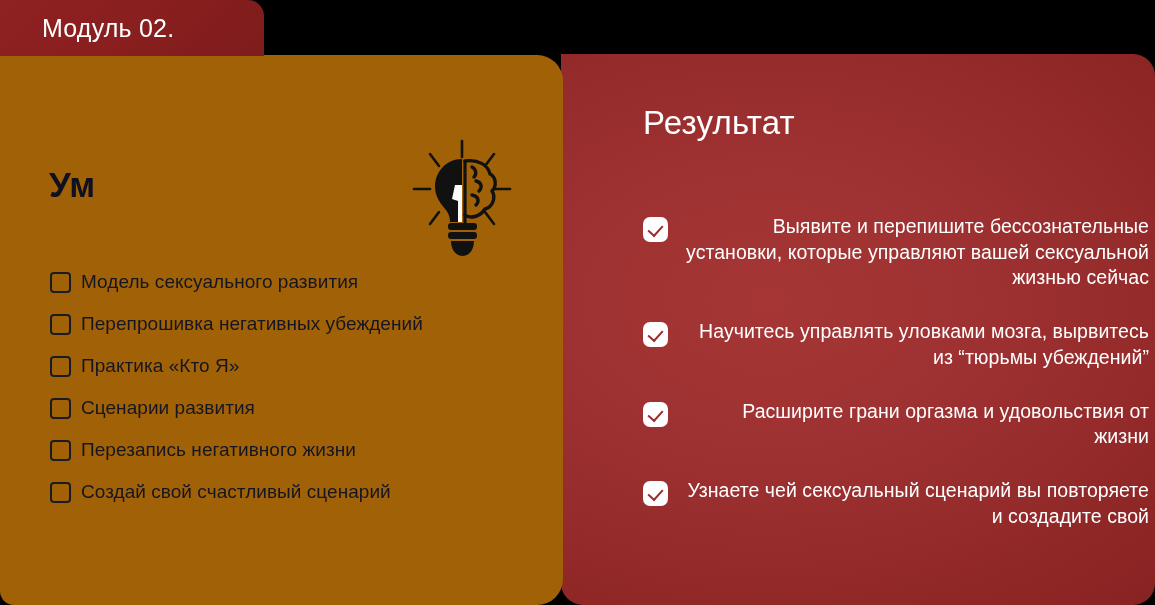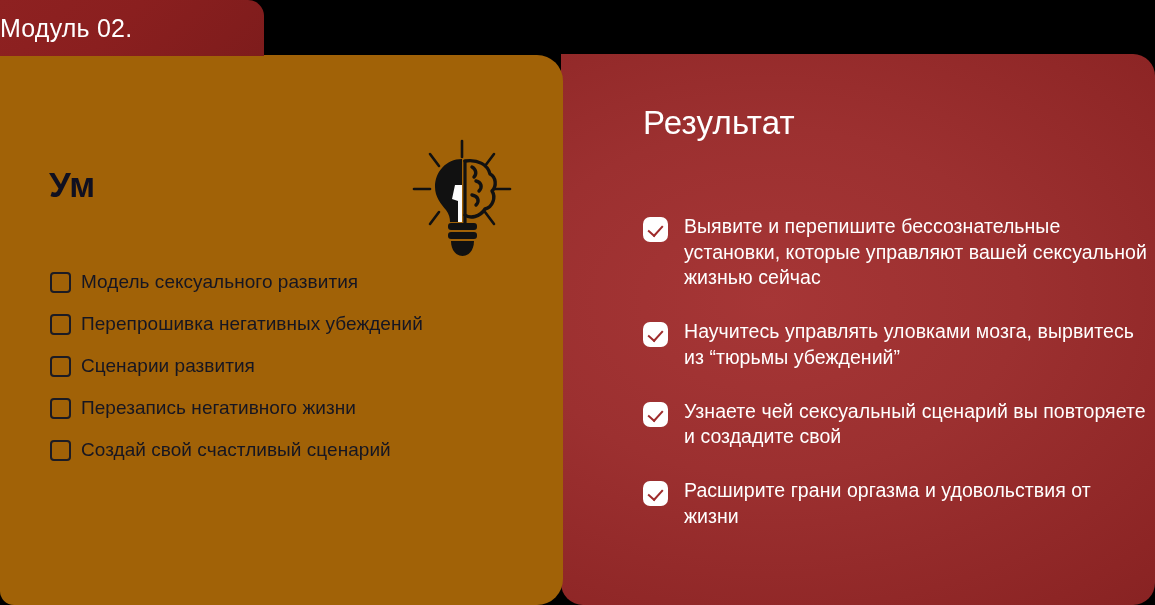--- a/index.html
+++ b/index.html
@@ -33,20 +33,21 @@
     border-bottom-right-radius: 0;
     display: flex;
     align-items: center;
     z-index: 4;
   }
   .module-tab-label {
     color: #ffffff;
     font-size: 25px;
     font-weight: 400;
     letter-spacing: 0.2px;
+    padding-left: 42px;
     line-height: 1;
     white-space: nowrap;
   }
 
   
   .result-panel {
     position: absolute;
     left: 561px;
     top: 54px;
     width: 594px;
@@ -71,20 +72,21 @@
     line-height: 1;
     white-space: nowrap;
   }
 
   .result-list {
     position: absolute;
     left: 82px;
     top: 160px;
     right: 6px;
     list-style: none;
+    text-align: right;
   }
   .result-item {
     display: flex;
     align-items: flex-start;
     gap: 16px;
     margin-bottom: 28px;
   }
   .result-item:last-child { margin-bottom: 0; }
 
   .result-checkbox {
@@ -196,25 +198,25 @@
         <li class="result-item">
           <span class="result-checkbox"></span>
           <span class="result-text">Выявите и перепишите бессознательные установки, которые управляют вашей сексуальной жизнью сейчас</span>
         </li>
         <li class="result-item">
           <span class="result-checkbox"></span>
           <span class="result-text">Научитесь управлять уловками мозга, вырвитесь из “тюрьмы убеждений”</span>
         </li>
         <li class="result-item">
           <span class="result-checkbox"></span>
+          <span class="result-text">Расширите грани оргазма и удовольствия от жизни</span>
+        </li>
+        <li class="result-item">
+          <span class="result-checkbox"></span>
           <span class="result-text">Узнаете чей сексуальный сценарий вы повторяете и создадите свой</span>
-        </li>
-        <li class="result-item">
-          <span class="result-checkbox"></span>
-          <span class="result-text">Расширите грани оргазма и удовольствия от жизни</span>
         </li>
       </ul>
   </div>
 
   <div class="mind-card">
     <div class="mind-title">Ум</div>
 
     <div class="bulb-brain-icon">
       <svg viewBox="0 0 108 120" xmlns="http://www.w3.org/2000/svg">
         <g stroke="#111111" stroke-width="2.6" stroke-linecap="round">
@@ -251,20 +253,24 @@
         <li class="mind-item">
           <span class="mind-checkbox"></span>
           <span class="mind-text">Модель сексуального развития</span>
         </li>
         <li class="mind-item">
           <span class="mind-checkbox"></span>
           <span class="mind-text">Перепрошивка негативных убеждений</span>
         </li>
         <li class="mind-item">
           <span class="mind-checkbox"></span>
+          <span class="mind-text">Практика «Кто Я»</span>
+        </li>
+        <li class="mind-item">
+          <span class="mind-checkbox"></span>
           <span class="mind-text">Сценарии развития</span>
         </li>
         <li class="mind-item">
           <span class="mind-checkbox"></span>
           <span class="mind-text">Перезапись негативного жизни</span>
         </li>
         <li class="mind-item">
           <span class="mind-checkbox"></span>
           <span class="mind-text">Создай свой счастливый сценарий</span>
         </li>

